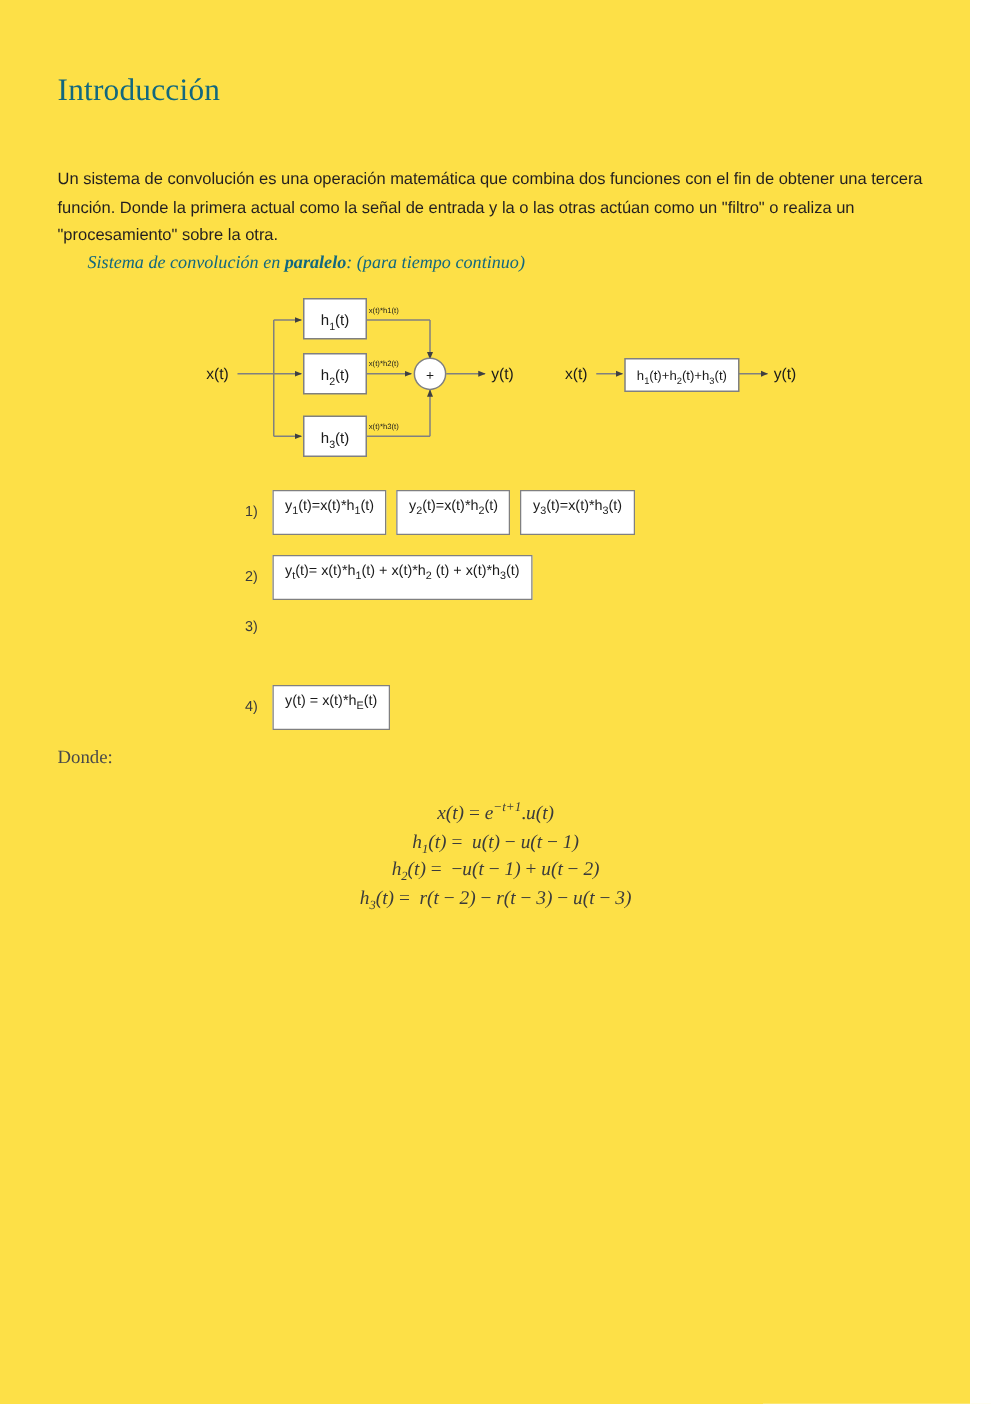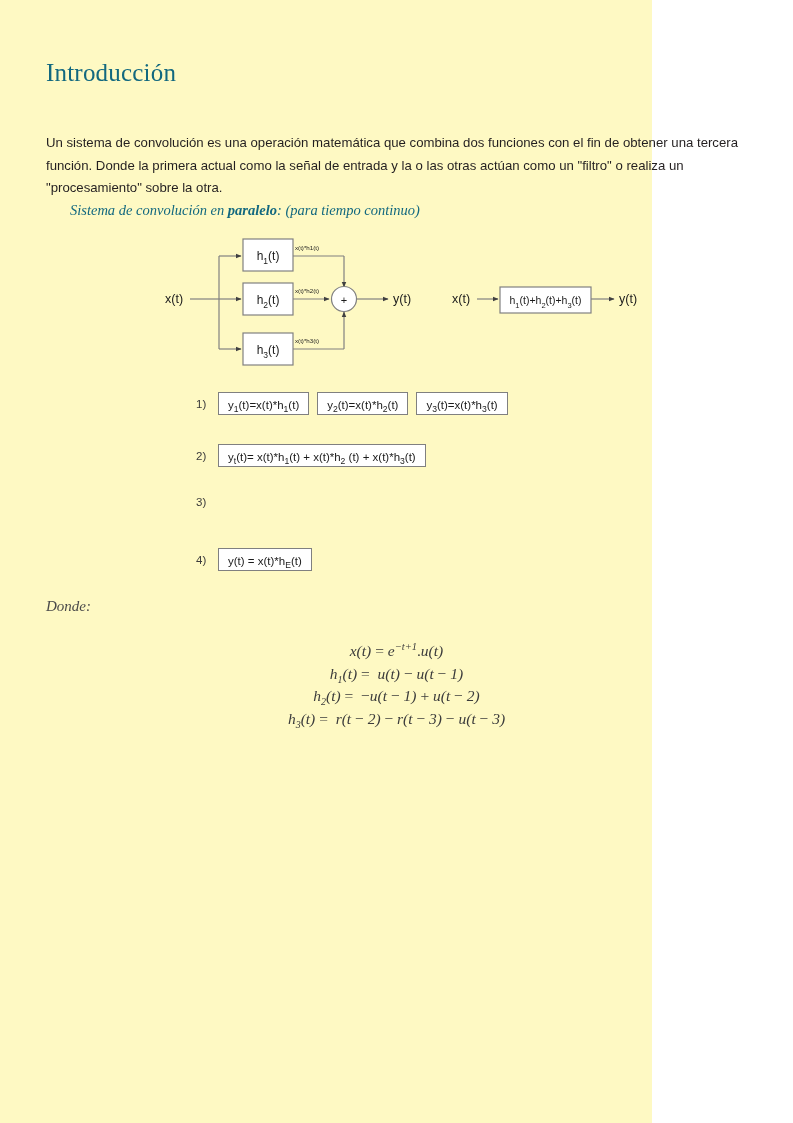--- a/index.html
+++ b/index.html
@@ -11,23 +11,23 @@
     width: 793px;
     height: 1123px;
     position: relative;
     font-family: "Liberation Sans", sans-serif;
     color: #231f20;
     overflow: hidden;
   }
   .page {
     position: absolute;
     left: 0; top: 0;
-    width: 652px;
+    width: 776px;
     height: 1123px;
-    background: #fef9c3;
+    background: #fde047;
   }
 
   
   .doc-title {
     position: absolute;
     left: 46px;
     top: 58px;
     font-family: "Liberation Serif", serif;
     font-size: 25px;
     line-height: 30px;
@@ -97,41 +97,40 @@
     color: #3b3b3b;
     width: 22px;
     flex: 0 0 22px;
   }
   .eq-box {
     border: 1px solid #808080;
     background: #ffffff;
     font-family: "Liberation Sans", sans-serif;
     font-size: 11.5px;
     color: #1b1b1b;
-    padding: 6px 9px 2px 9px;
+    padding: 6px 9px 15px 9px;
     white-space: nowrap;
     line-height: 13px;
     margin-right: 8px;
   }
   .eq-box:last-child { margin-right: 8px; }
   .eq-box sub {
     font-size: 8.6px;
     line-height: 0;
   }
 
   
   .donde {
     position: absolute;
     left: 46px;
     top: 598px;
     font-family: "Liberation Serif", serif;
     font-size: 15px;
     color: #4a4a4a;
     white-space: nowrap;
-    font-style: italic;
   }
 
   
   .math-block {
     position: absolute;
     left: 0;
     top: 620px;
     width: 793px;
     text-align: center;
     margin-top: 20px;

